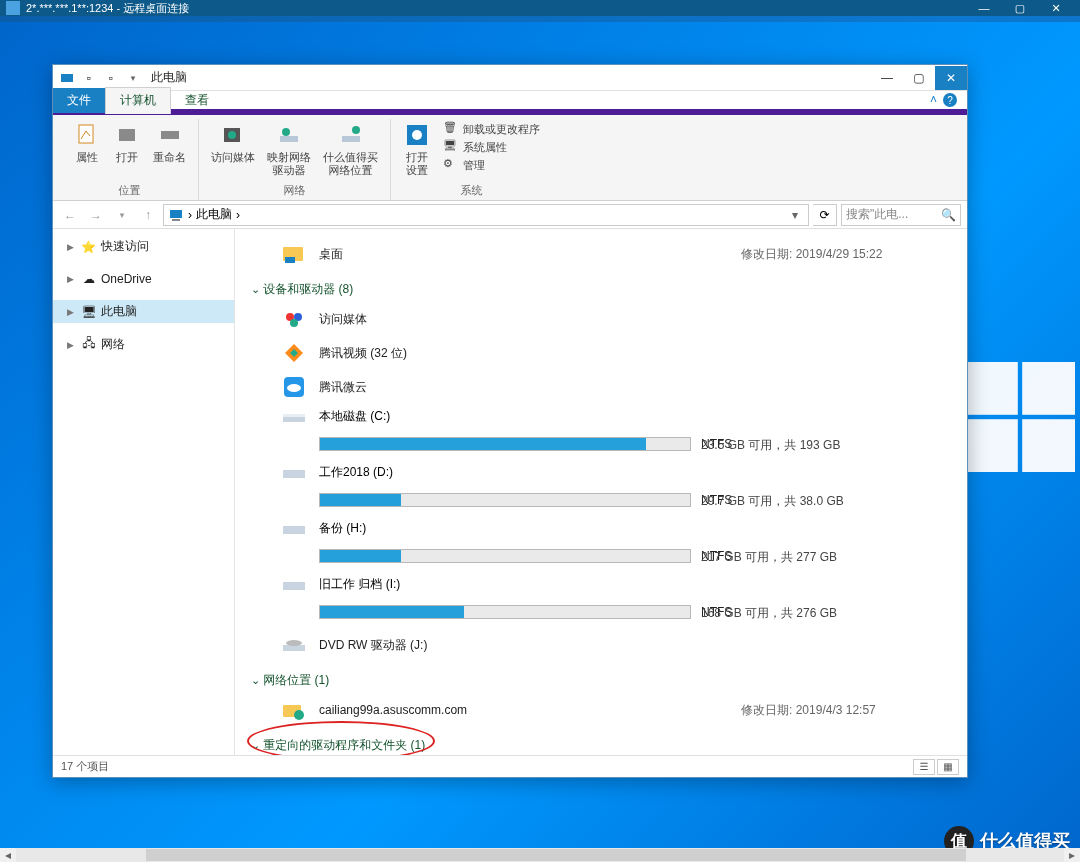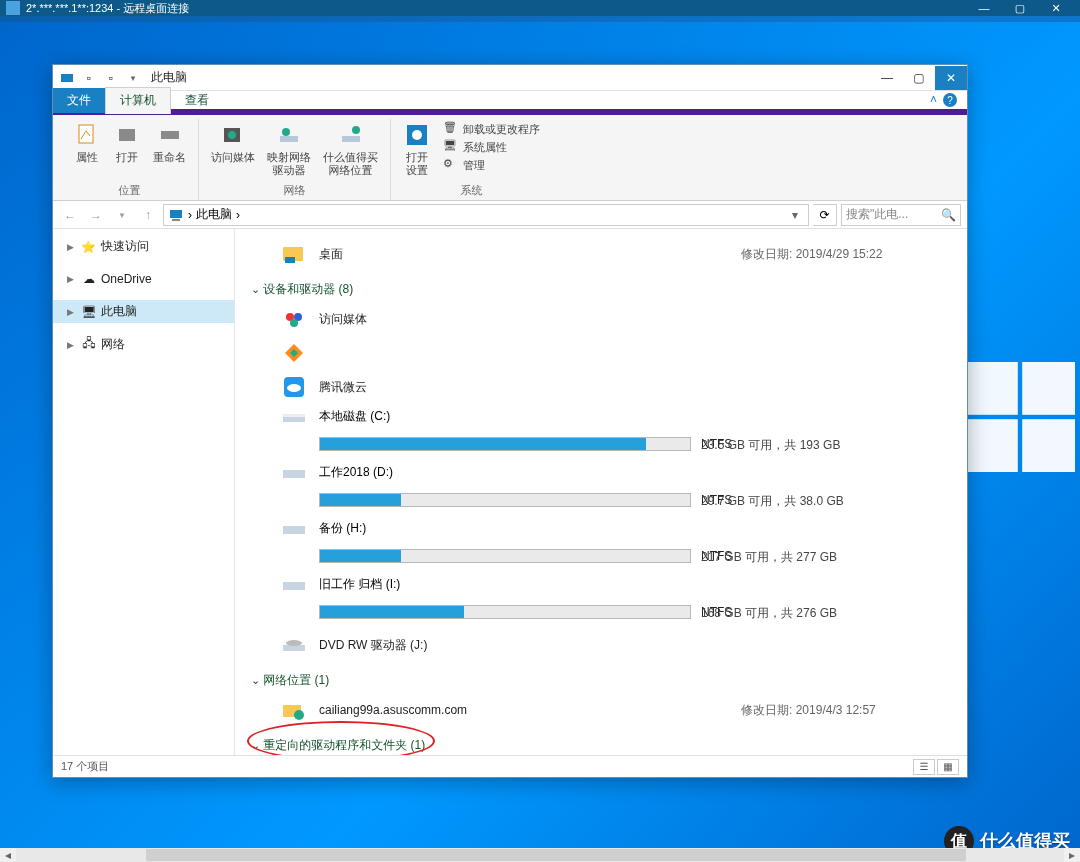--- a/index.html
+++ b/index.html
@@ -525,20 +525,21 @@
             <span class="row-main"><span class="row-name">访问媒体</span></span>
             <span class="row-meta"></span>
           </div>
           <div class="item-row">
             <span class="row-icn">
                 <svg width="24" height="24">
                   <polygon points="3,12 12,3 21,12 12,21" fill="#ff8c1a"></polygon>
                   <polygon points="8,12 12,8 16,12 12,16" fill="#2a8"></polygon>
                 </svg>
               </span>
+            <span class="row-main"><span class="row-name">腾讯视频 (32 位)</span></span>
             <span class="row-meta"></span>
           </div>
           <div class="item-row">
             <span class="row-icn">
                 <svg width="24" height="24">
                   <rect x="2" y="2" width="20" height="20" rx="4" fill="#2596e8"></rect>
                   <ellipse cx="12" cy="13" rx="7" ry="4" fill="#fff"></ellipse>
                 </svg>
               </span>
             <span class="row-main"><span class="row-name">腾讯微云</span></span>

